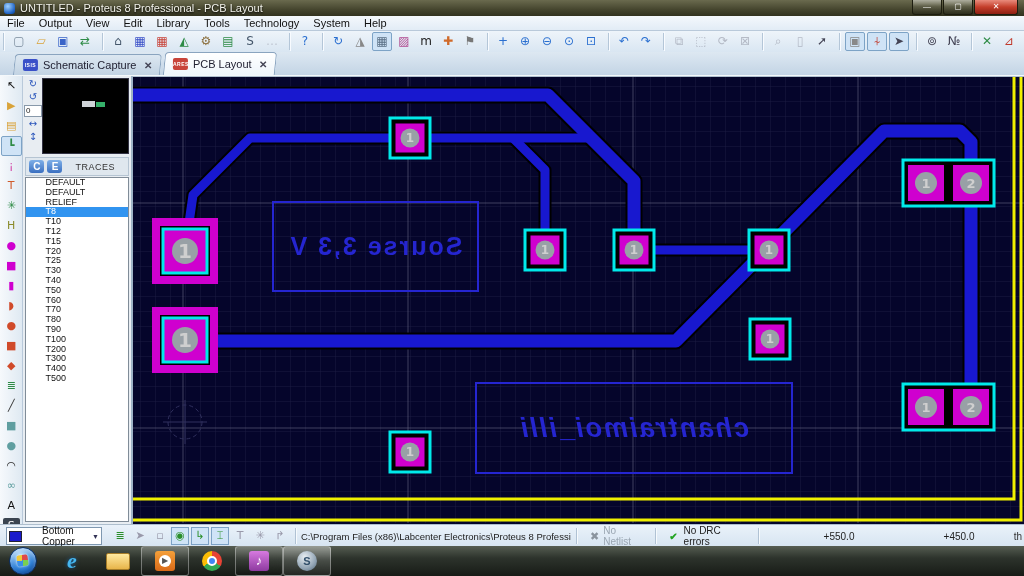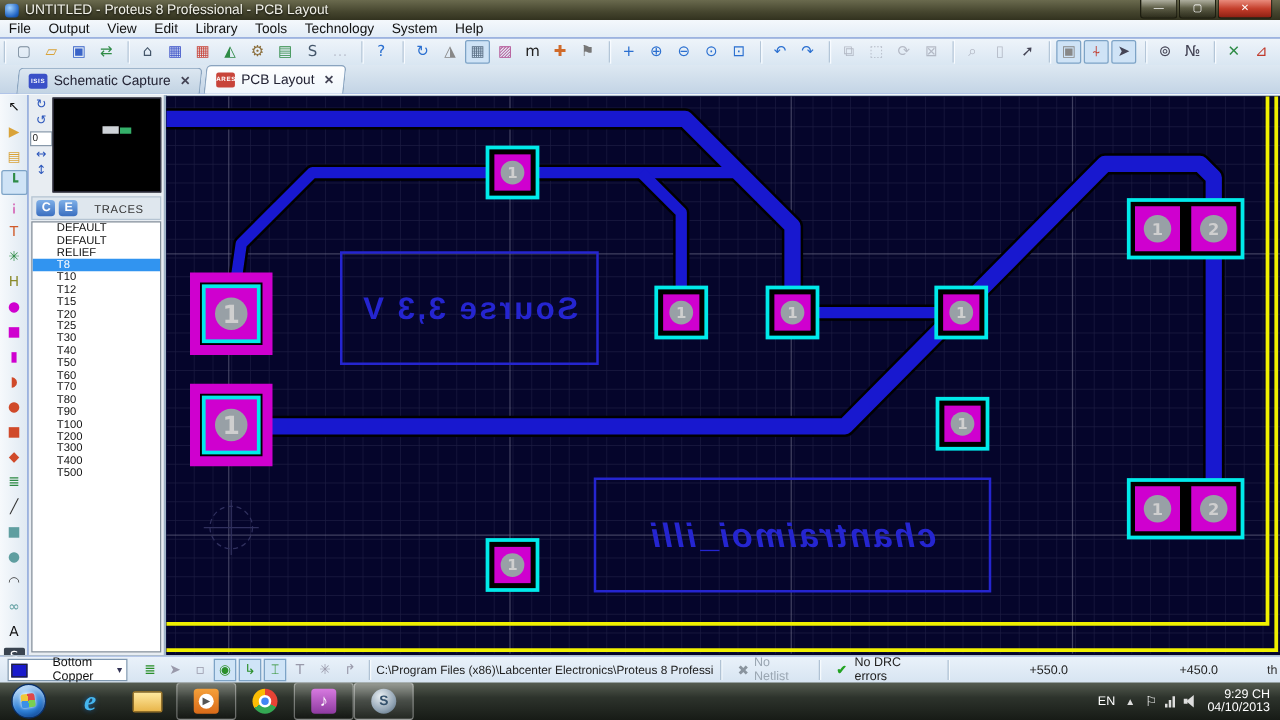--- a/index.html
+++ b/index.html
@@ -1,17 +1,17 @@
 <!DOCTYPE html>
 <html><head>
 <meta charset="utf-8">
 <style>
   html,body{margin:0;padding:0;width:1024px;height:576px;overflow:hidden;
     font-family:"Liberation Sans",sans-serif;background:#000;}
-  #app{position:relative;width:1024px;height:576px;background:#1d4ed8;}
+  #app{position:relative;width:1024px;height:576px;background:#a3a3a3;}
 
   
   #titlebar{position:absolute;left:0;top:0;width:1024px;height:16px;
     background:linear-gradient(#6a6a4e,#45452e 60%,#32321f);
     display:flex;align-items:center;color:#f2f2ea;font-size:11px;}
   #title-icon{width:11px;height:11px;margin:0 5px 0 4px;border-radius:3px;
     background:radial-gradient(circle at 35% 30%,#9fd2ff,#1f62c2 70%,#0b3e85);}
   #title-text{text-shadow:0 1px 2px #000;}
   #win-buttons{margin-left:auto;display:flex;height:14px;margin-top:-2px;}
   .winbtn{width:28px;height:14px;border:1px solid #1d1d10;border-top:none;
@@ -483,29 +483,14 @@
       </div>
     <div class="task-btn">
         <div id="chrome-icon"></div>
       </div>
     <div class="task-btn open">
         <div id="zing-icon">♪</div>
       </div>
     <div class="task-btn open fg">
         <div id="proteus-icon">S</div>
       </div>
-    <div id="tray">
-      <div id="tray-lang">EN</div>
-      <div id="tray-up">▲</div>
-      <div id="tray-flag">⚐</div>
-      <div id="tray-bars">
-          <div style="height:3px"></div>
-          <div style="height:6px"></div>
-          <div style="height:9px"></div>
-        </div>
-      <div id="tray-speaker"></div>
-      <div id="tray-clock">
-        <div>9:29 CH</div>
-        <div>04/10/2013</div>
-      </div>
-    </div>
   </div>
 </div>
 
 </body></html>

